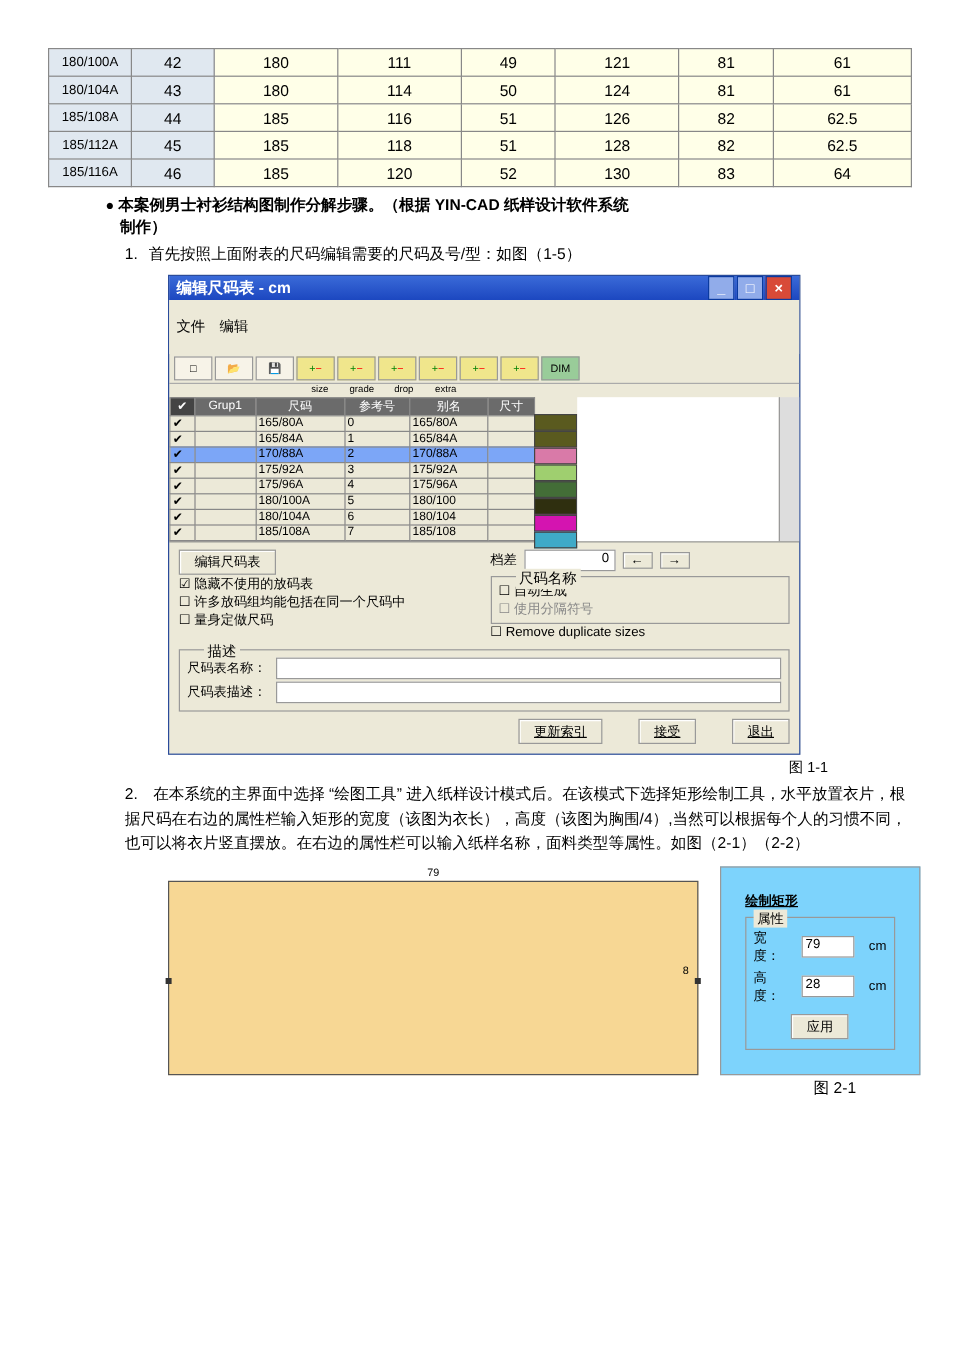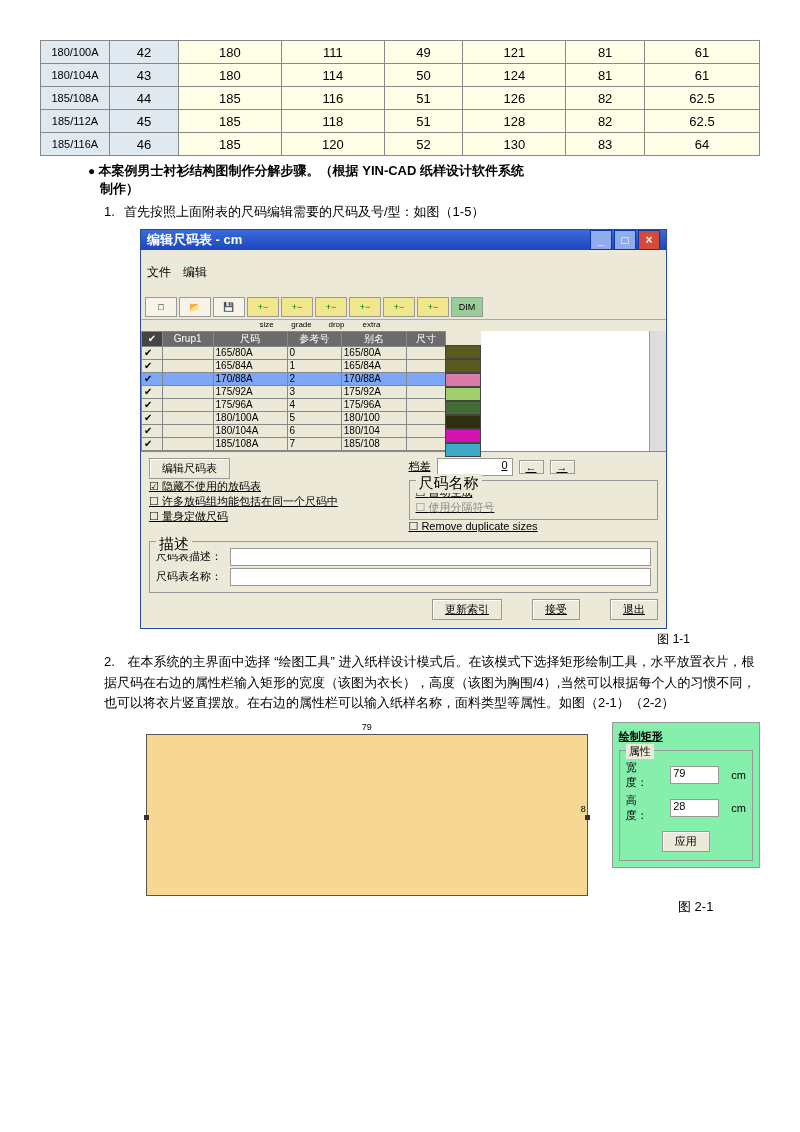--- a/index.html
+++ b/index.html
@@ -159,37 +159,36 @@
   .sizes .sel td { background:#7ca6f7; }
   .cswatch { height: 12px; border:1px solid #444; margin-left:-1px;}
   .panel-bottom {
     padding: 6px 8px 8px 8px;
     border-top: 1px solid #888;
   }
   .panel-row {
     display: flex;
     gap: 10px;
     align-items: flex-start;
-    text-decoration: underline;
   }
   .cbox::before { content:"☐ "; }
   .cbox.checked::before { content:"☑ "; }
   .group {
     border: 1px solid #999;
     padding: 4px 6px;
     margin-top: 4px;
     position: relative;
   }
   .group-title {
     position: absolute;
     top: -7px;
-    left: 6px;
+    left: 20px;
     background: #ece9d8;
     padding: 0 3px;
-    font-size: 15px;
+    font-size: 12px;
   }
   .panel-input {
     border: 1px solid #999;
     background: #fff;
     height: 16px;
     flex: 1;
   }
   .btn {
     border: 1px solid #999;
     background: #ece9d8;
@@ -248,23 +247,23 @@
     position: absolute;
     font-size: 9px;
     top: 50%;
     transform: translateY(-50%);
   }
   .sideh.left { left: 8px; }
   .sideh.right { right: 8px; }
 
   .proppanel {
     width: 145px;
-    background: #86efac;
+    background: #7dd3fc;
     border: 1px solid #999;
-    padding: 6px;
+    padding: 20px;
     font-size: 11px;
   }
   .proppanel .ptitle { font-weight: bold; text-decoration: underline; margin-bottom:6px;}
   .proppanel .pgroup {
     border: 1px solid #999;
     padding: 6px;
     position: relative;
   }
   .proppanel .pgroup .gtitle {
     position: absolute;
@@ -536,25 +535,25 @@
             <div class="cbox"><span>自动生成</span></div>
             <div class="cbox" style="color:#888"><span>使用分隔符号</span></div>
           </div>
           <div class="cbox"><span>Remove duplicate sizes</span></div>
         </div>
       </div>
 
       <div class="group" style="margin-top:8px">
         <span class="group-title">描述</span>
         <div style="display:flex;align-items:center;gap:4px;margin:2px 0">
+          <span style="width:70px">尺码表名称：</span>
+          <div class="panel-input"></div>
+        </div>
+        <div style="display:flex;align-items:center;gap:4px;margin:2px 0">
           <span style="width:70px">尺码表描述：</span>
-          <div class="panel-input"></div>
-        </div>
-        <div style="display:flex;align-items:center;gap:4px;margin:2px 0">
-          <span style="width:70px">尺码表名称：</span>
           <div class="panel-input"></div>
         </div>
       </div>
 
       <div class="bottom-buttons">
         <button class="btn">更新索引</button>
         <button class="btn">接受</button>
         <button class="btn">退出</button>
       </div>
     </div>

